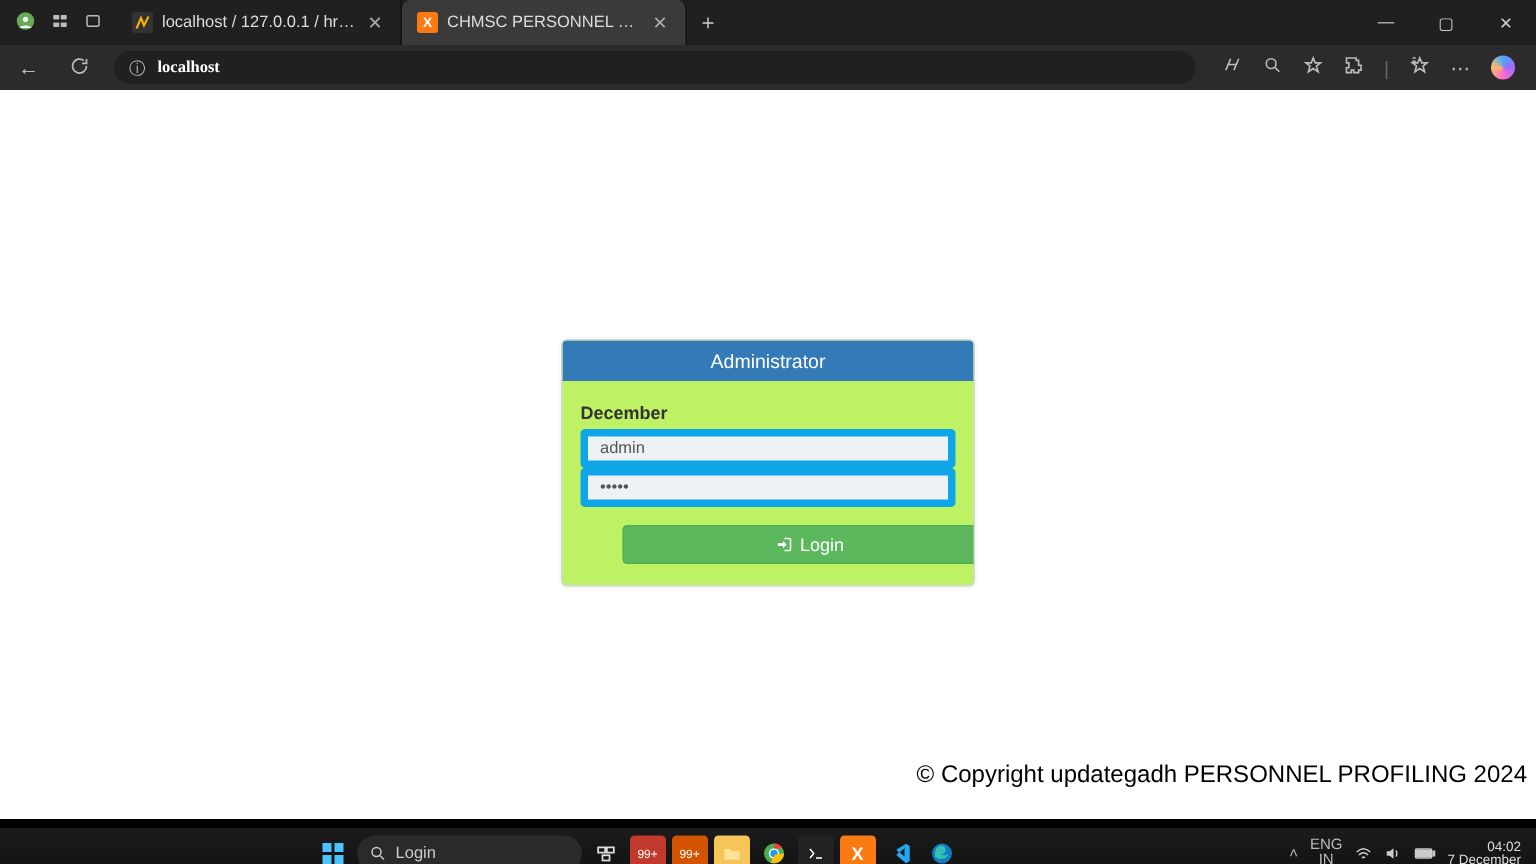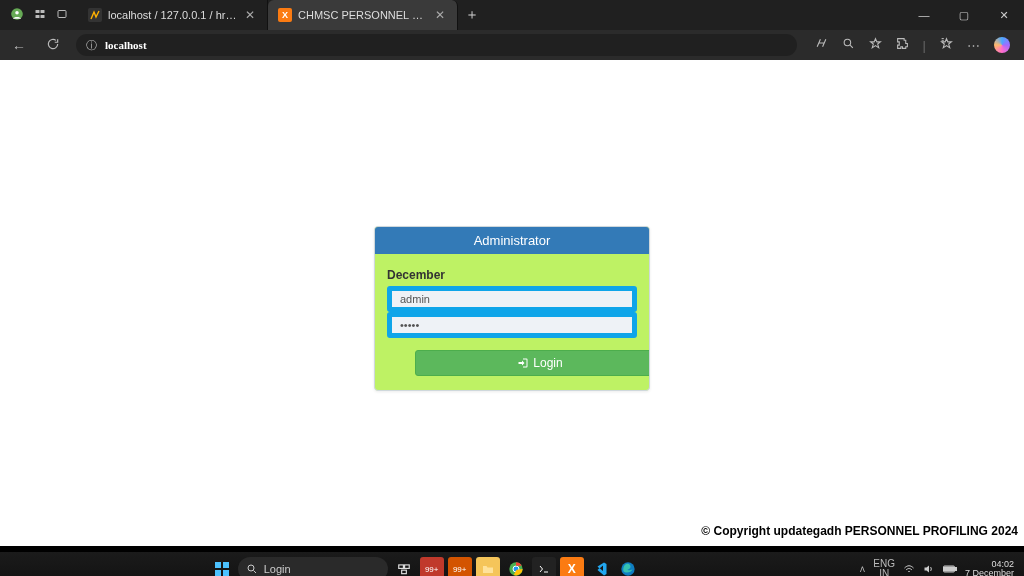--- a/index.html
+++ b/index.html
@@ -105,22 +105,22 @@
     border:1px solid #4cae4c;
     border-radius:3px;
     color:#fff; font-size:12px; font-weight:500;
     display:flex; align-items:center; justify-content:center; gap:4px;
     cursor:pointer;
     margin-left:28px;
   }
   .login-btn svg { width:12px; height:12px; fill:#fff; }
 
   .copyright {
-    position:absolute; right:6px; bottom:8px;
-    font-size:12px; font-weight:700; color:#000;
+    position:absolute; right:6px; bottom:20px;
+    font-size:16px; font-weight:400; color:#000;
   }
 
   .black-strip { height:6px; background:#000; }
 
   
   .taskbar {
     height:34px;
     background: linear-gradient(#1b1b1b,#111);
     display:flex; align-items:center;
     color:#ddd;

